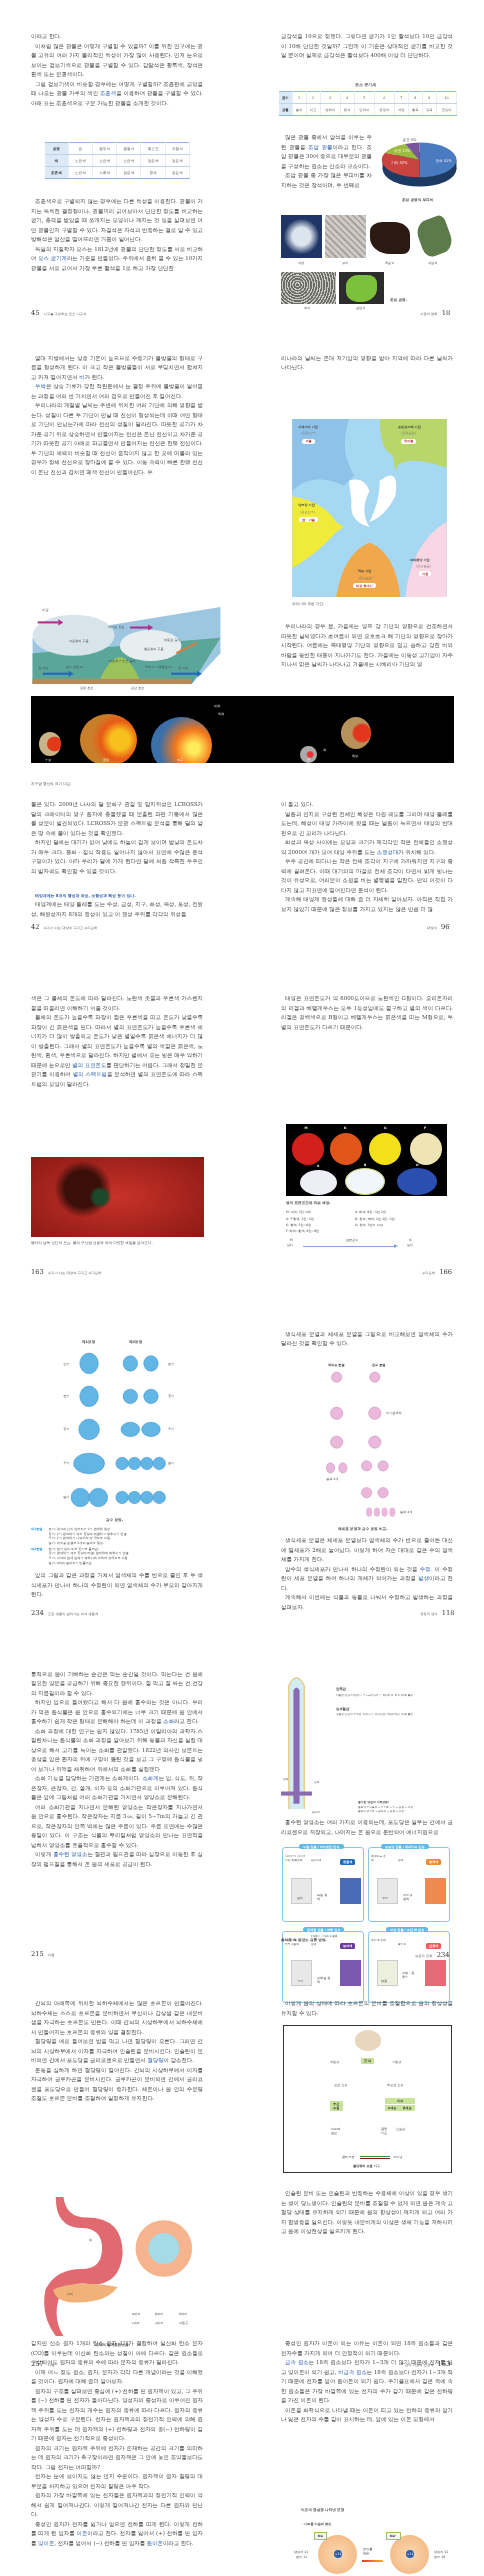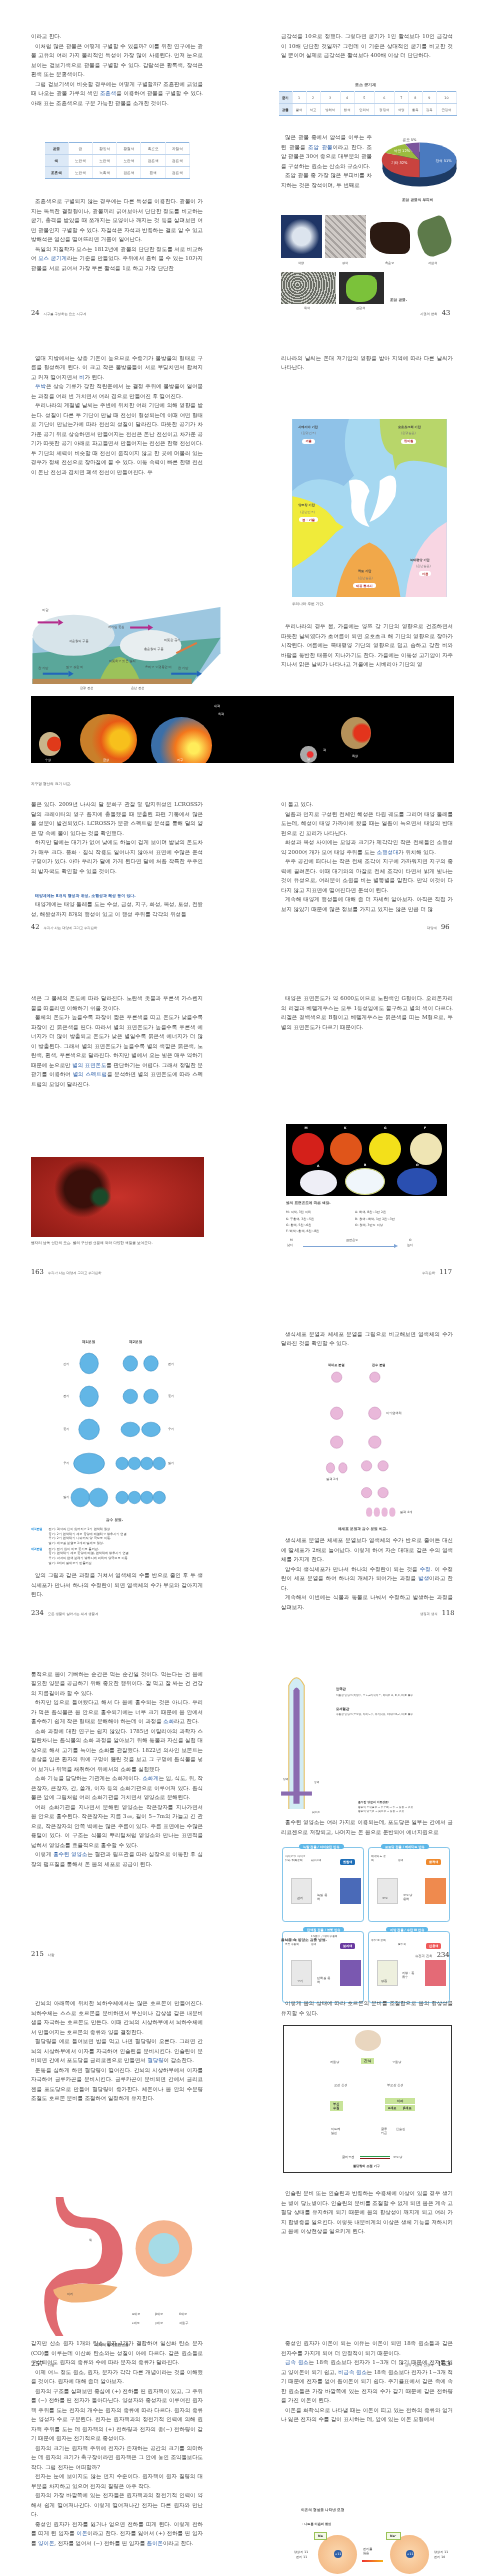--- a/index.html
+++ b/index.html
@@ -65,21 +65,21 @@
             <td>흰색</td>
             <td>검은색</td>
           </tr>
     </tbody>
       </table>
     <div class="p" style="left:31px;top:197px;width:172px">
       <span class="para">조흔색으로 구별되지 않는 경우에는 다른 특성을 이용한다. 광물이 가지는 독특한 결정형이나, 광물끼리 긁어보아서 단단한 정도를 비교하는 굳기, 충격을 받았을 때 쪼개지는 모양이나 깨지는 것 등을 살펴보면 어떤 광물인지 구별할 수 있다. 자철석은 자석과 반응하는 걸로 알 수 있고 방해석은 염산을 떨어뜨리면 거품이 일어난다.</span>
       <span class="para"><span>독일의 지질학자 모스는 1812년에 광물의 단단한 정도를 서로 비교하여 </span><span class="kw">모스 굳기계</span><span>라는 기준을 만들었다. 주위에서 흔히 볼 수 있는 10가지 광물을 서로 긁어서 가장 무른 활석을 1로 하고 가장 단단한</span></span>
     </div>
     <div class="folio" style="left:31px;top:309px">
-        <span>24</span>
+        <span>45</span>
         <span class="run">지구를 구성하는 요소 지구계</span>
       </div>
   </div>
   <div class="page right">
     <div class="p" style="left:39px;top:32px;width:172px">
       <span class="para" style="text-indent:0">금강석을 10으로 정했다. 그렇다면 굳기가 1인 활석보다 10인 금강석이 10배 단단한 것일까? 그런데 이 기준은 상대적인 굳기를 비교한 것일 뿐이며 실제로 금강석은 활석보다 400배 이상 더 단단하다.</span>
     </div>
     <div class="cap capb" style="left:113px;top:82px;font-size:3.9px">모스 굳기계</div>
     <table class="tb" style="left:37px;top:91px;width:178px;font-size:3.3px">
       <tbody>
@@ -140,21 +140,21 @@
     <div class="lbl" style="left:186px;top:261px">각섬석</div>
     <div class="img" style="left:39px;top:272px;width:55px;height:32px;background:repeating-radial-gradient(circle at 30% 40%,#6b6e66 0 1.5px,#c7c9c2 1.5px 2.6px)"></div>
     <div class="img" style="left:97px;top:272px;width:45px;height:32px;background:#2c2c2c">
         <div style="position:absolute;left:7.2px;top:3.1px;width:31px;height:27px;background:#7bc23a;border-radius:40% 30% 50% 40%"></div>
       </div>
     <div class="lbl" style="left:62px;top:306px">휘석</div>
     <div class="lbl" style="left:114px;top:306px">감람석</div>
     <div class="cap capb" style="left:148px;top:298px">조암 광물.</div>
     <div class="folio" style="left:178px;top:309px">
         <span class="run">지권의 변화</span>
-        <span>43</span>
+        <span>18</span>
       </div>
   </div>
 </div>
 
 <div class="spread" style="top:361px;height:335px">
   <div class="page left">
     <div class="p" style="left:31px;top:-7.2px;width:172px">
       <span class="para"><span>열대 지방에서는 상층 기온이 높으므로 수증기가 물방울의 형태로 구름을 형성하게 된다. 이 크고 작은 물방울들이 서로 부딪치면서 합쳐지고 커져 떨어지면서 </span><span class="kw">비</span><span>가 된다.</span></span>
       <span class="para"><span class="kw">우박</span><span>은 상승 기류가 강한 적란운에서 눈 결정 주위에 물방울이 얼어붙는 과정을 여러 번 거치면서 여러 겹으로 만들어진 후 떨어진다.</span></span>
       <span class="para">우리나라의 계절별 날씨는 주변에 위치한 여러 기단에 의해 영향을 받는다. 성질이 다른 두 기단이 만날 때 전선이 형성되는데 이때 어떤 형태로 기단이 만났는가에 따라 전선의 성질이 달라진다. 따뜻한 공기가 차가운 공기 위로 상승하면서 만들어지는 전선은 온난 전선이고 차가운 공기가 따뜻한 공기 아래로 파고들면서 만들어지는 전선은 한랭 전선이다. 두 기단의 세력이 비슷할 때 전선이 움직이지 않고 한 곳에 머물러 있는 경우가 정체 전선으로 장마철에 볼 수 있다. 이동 속력이 빠른 한랭 전선이 온난 전선과 겹치면 폐색 전선이 만들어진다. 우</span>
@@ -326,21 +326,21 @@
     <div class="lbl" style="left:113px;top:229px">O: 청색, 3만도 이상</div>
     <div class="lbl" style="left:48px;top:244px">M</div>
     <div class="lbl" style="left:45px;top:249px">낮다</div>
     <div class="lbl" style="left:104px;top:244px">표면온도</div>
     <div style="position:absolute;left:61px;top:252px;width:93px;height:1px;background:#7fa5d6"></div>
     <div style="position:absolute;left:152px;top:250px;width:0;height:0;border-left:4.1px solid #7fa5d6;border-top:2.6px solid transparent;border-bottom:2.6px solid transparent"></div>
     <div class="lbl" style="left:167px;top:244px">O</div>
     <div class="lbl" style="left:165px;top:249px">높다</div>
     <div class="folio" style="left:180px;top:274px">
         <span class="run">우리은하</span>
-        <span>117</span>
+        <span>166</span>
       </div>
   </div>
 </div>
 
 <div class="spread" style="top:1340px;height:283px">
   <div class="page left" style="height:283px">
     <div class="lbl lblb" style="left:82px;top:0;font-size:3.6px">제1분열</div>
     <div class="lbl lblb" style="left:129px;top:0;font-size:3.6px">제2분열</div>
     <div class="img" style="left:57px;top:10.3px;width:124px;height:164px">
       <svg width="124" height="164" viewBox="0 0 240 318">

